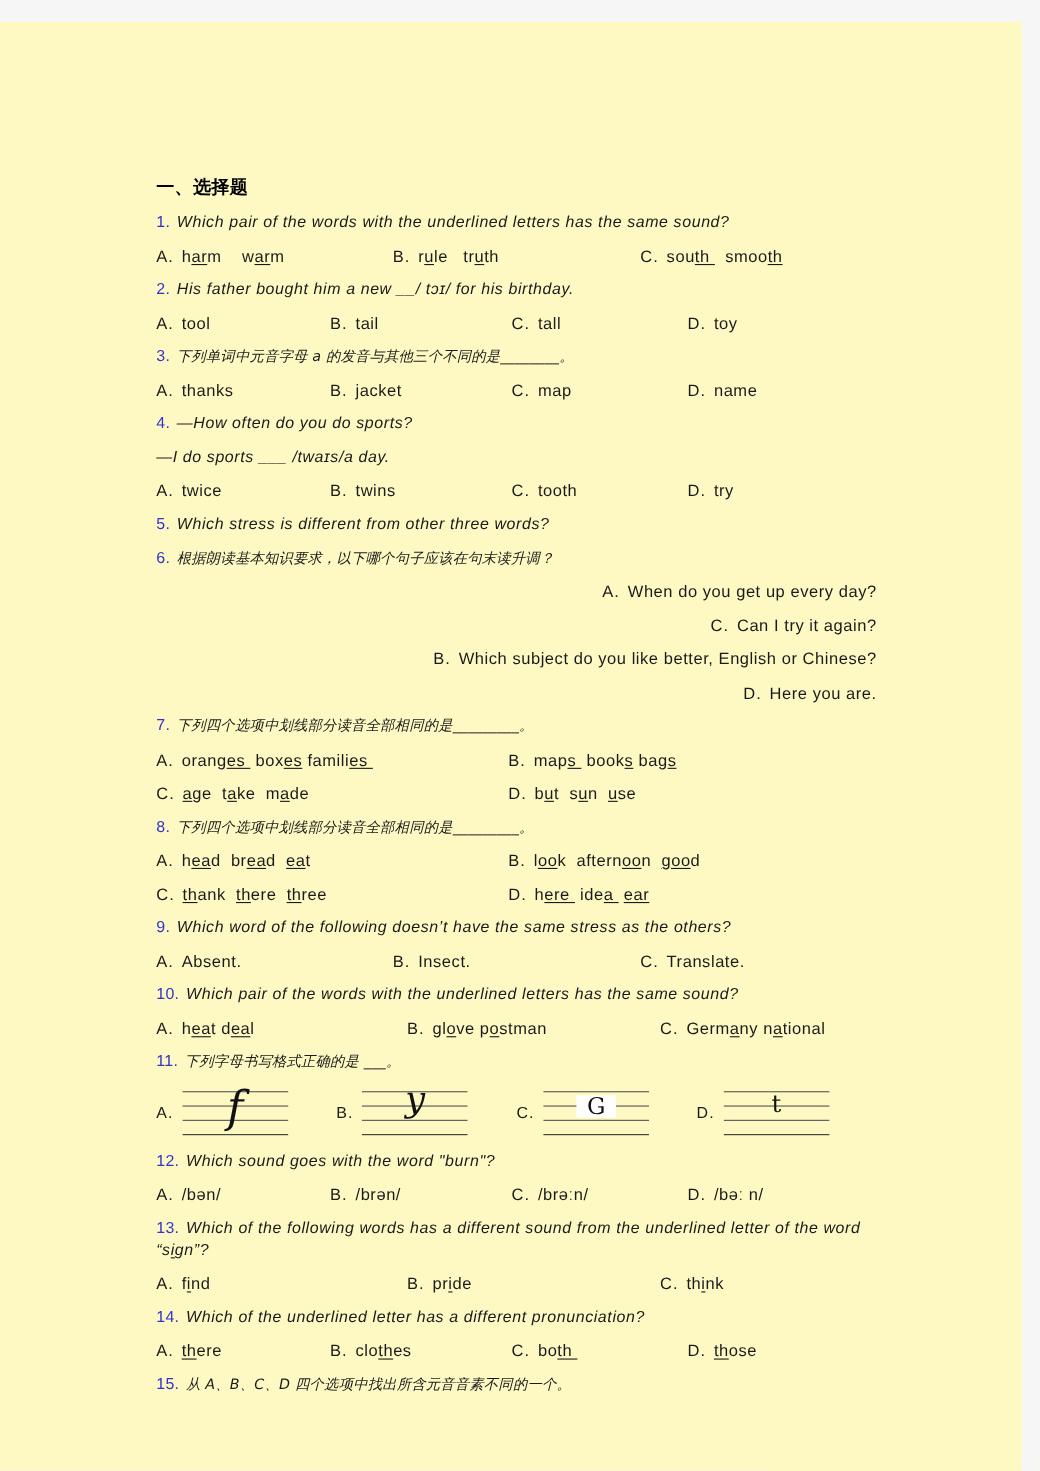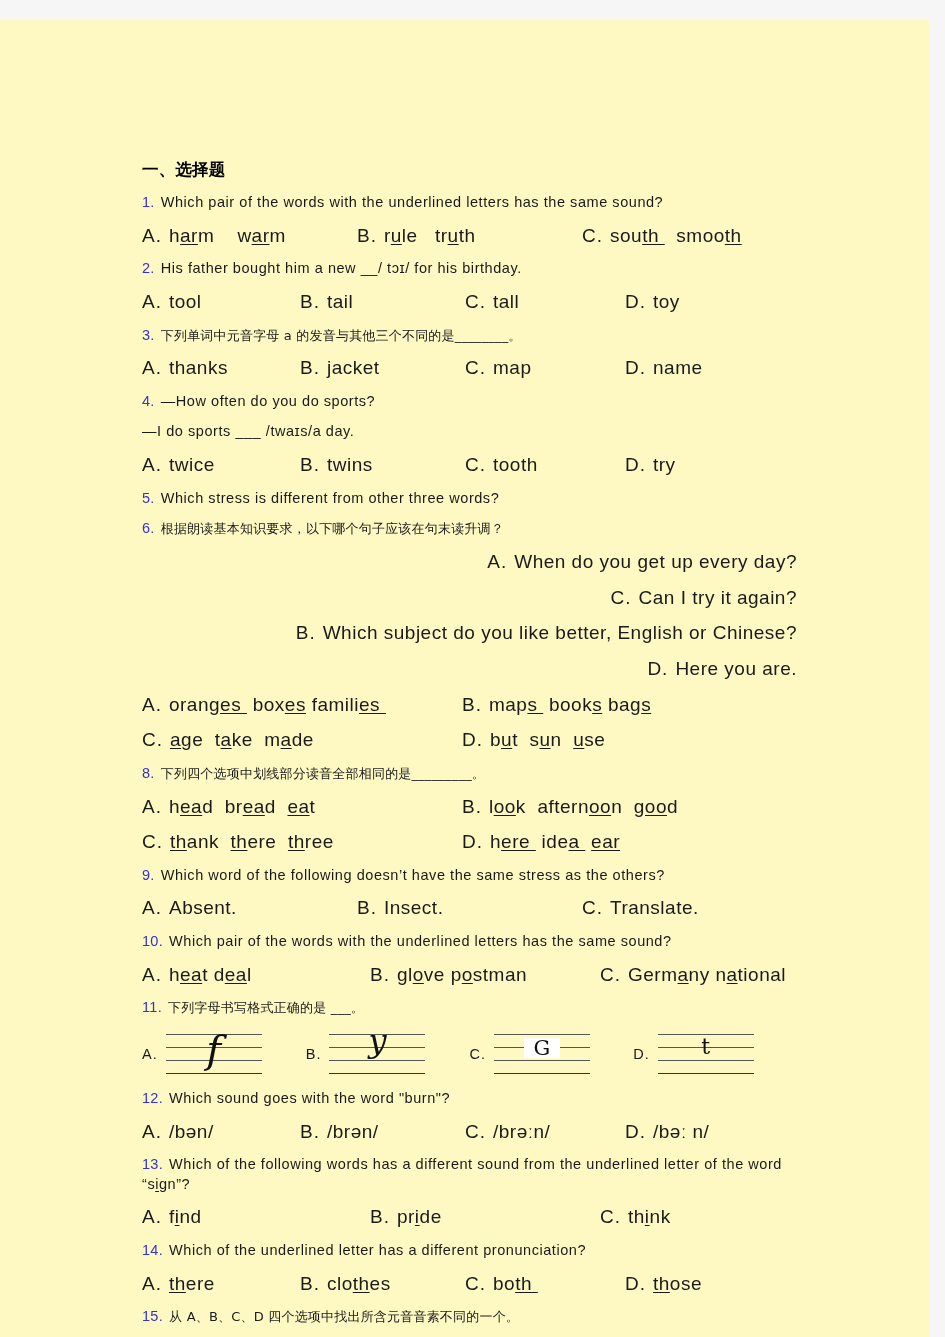--- a/index.html
+++ b/index.html
@@ -50,33 +50,33 @@
     padding: 5.5px 0 5.5px 0;
     white-space: nowrap;
   }
   .qline.wrap, .oline.wrap { white-space: normal; }
 
   .qnum {
     color: #3333cc;
     letter-spacing: 0.3px;
     margin-right: 2px;
   }
-  .qtext { letter-spacing: 0.55px; }
+  .qtext { letter-spacing: 0.55px; font-style: italic; }
   .qtext.cn { letter-spacing: 0.2px; font-size: 13px; }
 
   .cn-text {
     font-family: "DejaVu Sans", sans-serif;
     letter-spacing: 0.2px;
   }
 
   
   .opts {
     display: flex;
     padding: 5.5px 0;
-    font-size: 19px;
+    font-size: 15px;
     color: #1a1a1a;
     line-height: 1.3;
   }
   .opt {
     letter-spacing: 0.5px;
     white-space: nowrap;
     box-sizing: border-box;
   }
   .opt .lbl { margin-right: 7px; letter-spacing: 1px; }
 
@@ -211,20 +211,24 @@
       <span class="qnum">6.</span>
       <span class="qtext cn cn-text">根据朗读基本知识要求，以下哪个句子应该在句末读升调？</span>
     </div>
     <div class="opts stacked" style="display:block;padding:0;">
       <span class="opt"><span class="lbl">A.</span><span>When do you get up every day?</span></span>
       <span class="opt"><span class="lbl">C.</span><span>Can I try it again?</span></span>
       <span class="opt"><span class="lbl">B.</span><span>Which subject do you like better, English or Chinese?</span></span>
       <span class="opt"><span class="lbl">D.</span><span>Here you are.</span></span>
     </div>
 
+    <div class="qline">
+      <span class="qnum">7.</span>
+      <span class="qtext cn cn-text">下列四个选项中划线部分读音全部相同的是_________。</span>
+    </div>
     <div class="opts c2b">
       <span class="opt"><span class="lbl">A.</span>orang<u class="ul">es&nbsp;</u>&nbsp;box<u class="ul">es</u> famili<u class="ul">es&nbsp;</u></span>
       <span class="opt"><span class="lbl">B.</span>map<u class="ul">s&nbsp;</u>&nbsp;book<u class="ul">s</u> bag<u class="ul">s</u></span>
     </div>
     <div class="opts c2b">
       <span class="opt"><span class="lbl">C.</span><u class="ul">a</u>ge&nbsp;&nbsp;t<u class="ul">a</u>ke&nbsp;&nbsp;m<u class="ul">a</u>de</span>
       <span class="opt"><span class="lbl">D.</span>b<u class="ul">u</u>t&nbsp;&nbsp;s<u class="ul">u</u>n&nbsp;&nbsp;<u class="ul">u</u>se</span>
     </div>
 
     <div class="qline">

